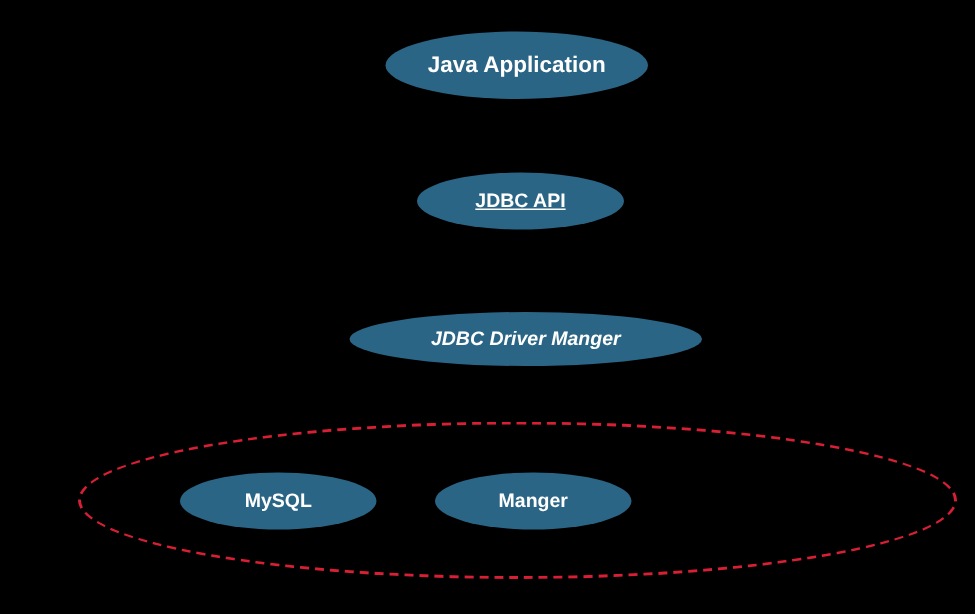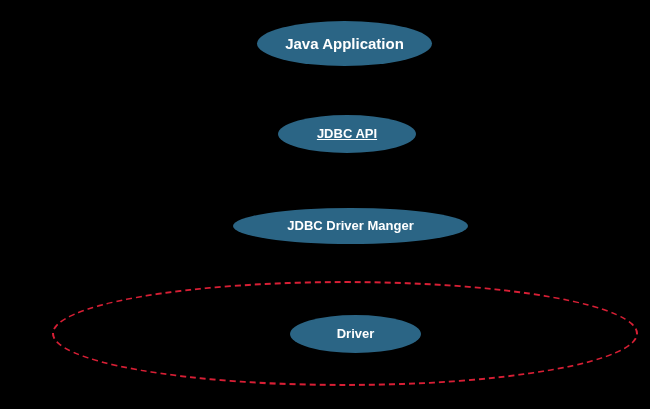--- a/index.html
+++ b/index.html
@@ -47,20 +47,21 @@
   #node-jdbc-api {
     left: 278px;  top: 115px;
     width: 138px; height: 38px;
     font-size: 13px;
     text-decoration: underline;
   }
   #node-jdbc-driver-manager {
     left: 233px;  top: 208px;
     width: 235px; height: 36px;
     font-size: 13px;
+    font-style: italic;
   }
   #node-mysql {
     left: 120px;  top: 315px;
     width: 131px; height: 38px;
     font-size: 13px;
   }
   #node-oracle {
     left: 290px;  top: 315px;
     width: 131px; height: 38px;
     font-size: 13px;
@@ -96,19 +97,22 @@
   <div class="node" id="node-jdbc-api">
     <span class="node-label">JDBC API</span>
   </div>
 
   <div class="node" id="node-jdbc-driver-manager">
     <span class="node-label">JDBC Driver Manger</span>
   </div>
 
   <div id="data-source-group"></div>
 
+  <div class="node" id="node-mysql">
+    <span class="node-label">MySQL</span>
+  </div>
 
   <div class="node" id="node-oracle">
-    <span class="node-label">Driver</span>
+    <span class="node-label">Manger</span>
   </div>
 
 
 </div>
 
 </body></html>

